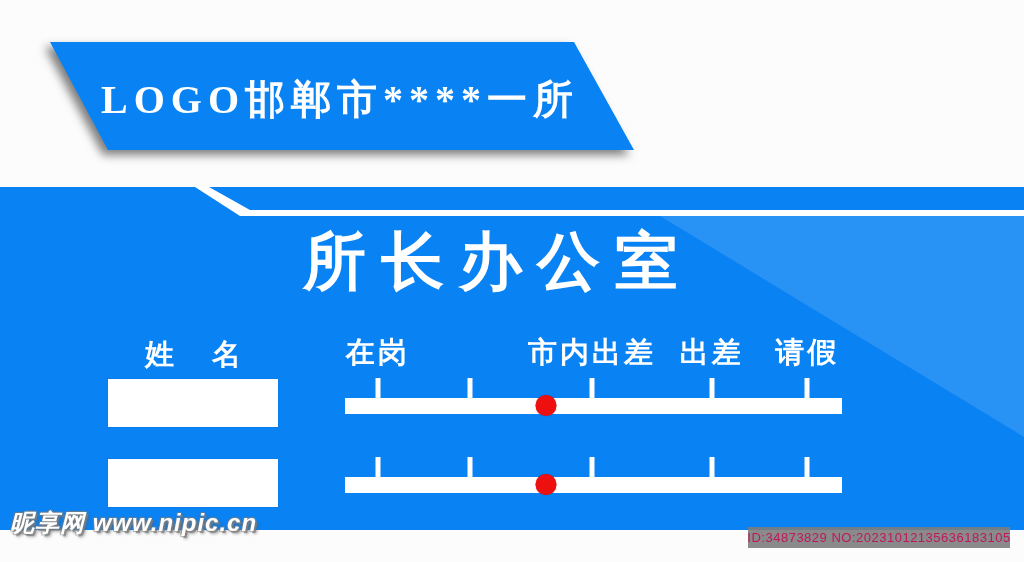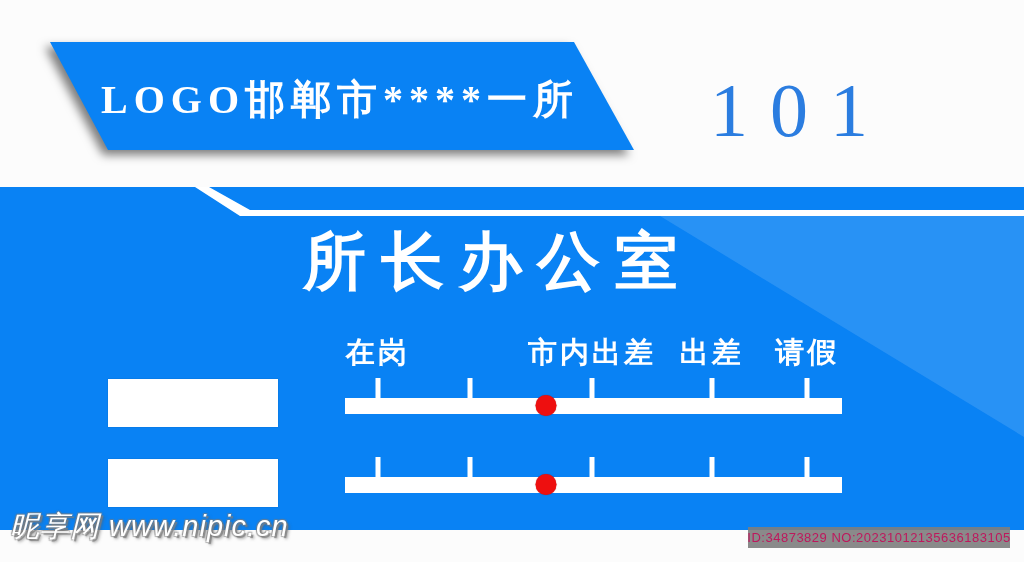--- a/index.html
+++ b/index.html
@@ -93,21 +93,21 @@
   }
   .indicator-dot{
     position:absolute;top:17px;width:21px;height:21px;border-radius:50%;
     transform:translateX(-50%);
     box-shadow:0 0 1px rgba(120,0,0,.6);
   }
 
   
   .watermark{
     position:absolute;left:10px;top:507px;
-    font-size:29px;font-weight:normal;font-style:italic;
+    font-size:24px;font-weight:bold;font-style:italic;
     color:#fff;letter-spacing:1px;white-space:nowrap;
     text-shadow:2px 2px 1px rgba(125,125,125,.85),
                -1px -1px 1px rgba(125,125,125,.6),
                 1px -1px 1px rgba(125,125,125,.6),
                -1px  1px 1px rgba(125,125,125,.6),
                 3px 3px 3px rgba(90,90,90,.5);
   }
   .id-bar{
     position:absolute;left:748px;top:527px;width:262px;height:21px;
     background:rgba(125,125,125,.9);
@@ -121,32 +121,32 @@
 <body>
 
 <div class="stage">
 
   <div class="banner-wrap">
     <div class="banner-shape" style="background: rgb(9, 130, 244);">
       <div class="banner-text">LOGO邯郸市****一所</div>
     </div>
   </div>
 
-  <div class="room-number" style="color: rgb(43, 125, 224);">101</div>
 
   <div class="panel" style="background: rgb(9, 130, 244);">
 
     <div class="sheen"></div>
 
     <svg class="accent-svg" viewBox="0 0 1024 343" preserveAspectRatio="none">
       <polygon points="195,0 209,0 250,23 1024,23 1024,29 240,29" fill="#ffffff"></polygon>
     </svg>
 
     <div class="panel-title">所长办公室</div>
 
+    <div class="name-label">姓 名</div>
 
     <div class="name-box name-box-1"></div>
     <div class="name-box name-box-2"></div>
 
     <div class="status-labels">
       <span class="status-label" style="left: 6.6%;">在岗</span>
       <span class="status-label" style="left: 49.7%; text-align: right;">市内出差</span>
       <span class="status-label" style="left: 93%;">请假</span>
       <span class="status-label" style="left: 73.8%;">出差</span>
     </div>

